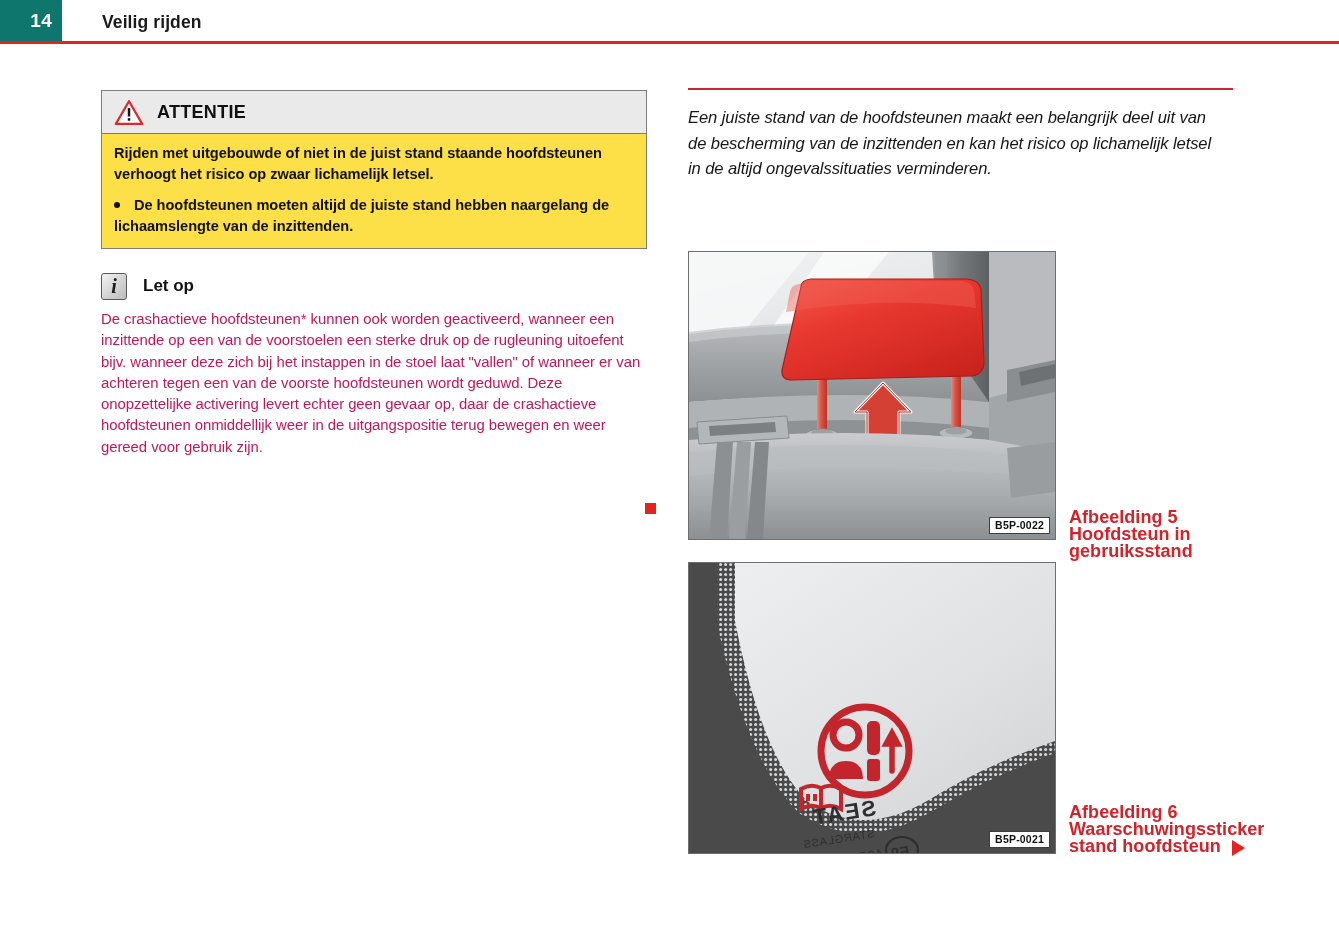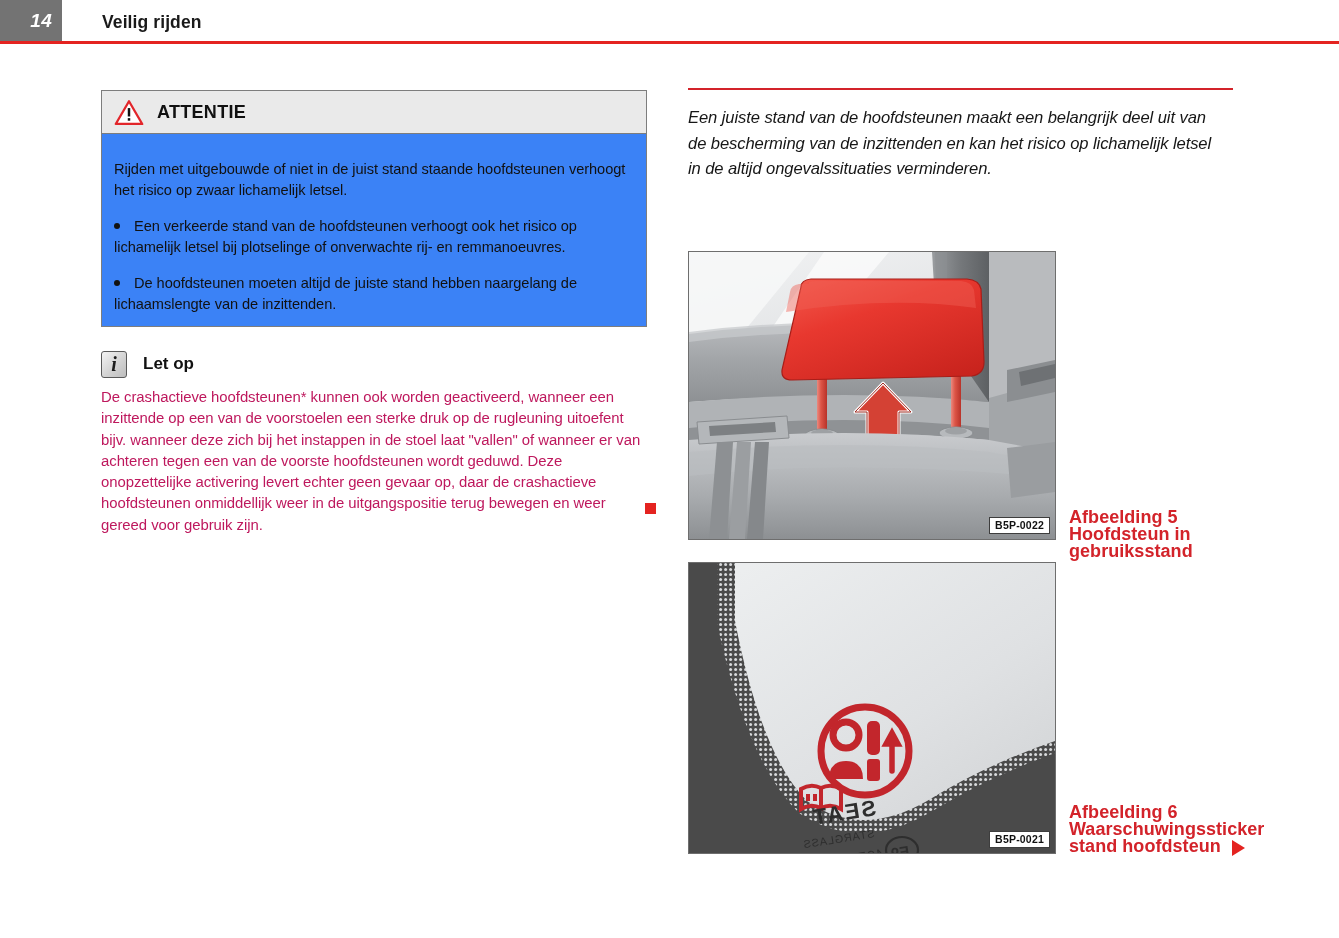--- a/index.html
+++ b/index.html
@@ -21,22 +21,21 @@
     position: absolute;
     left: 0; top: 0;
     width: 1339px;
     height: 42px;
   }
   #page-num-block {
     position: absolute;
     left: 0; top: 0;
     width: 62px;
     height: 42px;
-    background: #737373;
-    font-style: italic;
+    background: #0f766e;
   }
   #page-num {
     position: absolute;
     left: 0; top: 0;
     width: 52px;
     height: 42px;
     line-height: 42px;
     text-align: right;
     color: #ffffff;
     font-size: 19px;
@@ -75,21 +74,21 @@
   #left-col {
     position: absolute;
     left: 101px;
     top: 90px;
     width: 548px;
   }
 
   
   #attention-box {
     border: 1px solid #7d7d7d;
-    background: #3b82f6;
+    background: #fde047;
     width: 546px;
     box-sizing: border-box;
   }
   #attention-head {
     background: #eaeaea;
     border-bottom: 1px solid #7d7d7d;
     height: 42px;
     display: flex;
     align-items: center;
     padding-left: 12px;
@@ -104,24 +103,24 @@
     font-weight: bold;
     letter-spacing: 0.3px;
     margin-left: 13px;
     color: #111;
   }
   #attention-body {
     padding: 9px 14px 10px 12px;
   }
   .warn-para {
     font-size: 14.6px;
-    font-weight: normal;
+    font-weight: bold;
     line-height: 20.5px;
     color: #111;
-    margin: 16px 0 11px 0;
+    margin: 0 0 11px 0;
     letter-spacing: -0.05px;
   }
   .warn-para:last-child { margin-bottom: 2px; }
   .warn-bullet {
     position: relative;
     padding-left: 0;
     text-indent: 0;
   }
   .warn-bullet .dot {
     display: inline-block;
@@ -281,21 +280,20 @@
         <svg class="warn-icon" viewBox="0 0 34 30">
           <path d="M17 2.2 L32 28 L2 28 Z" fill="#ffffff" stroke="#e2262b" stroke-width="2.6" stroke-linejoin="round"></path>
           <rect x="15.6" y="10" width="2.8" height="9.5" fill="#111111"></rect>
           <rect x="15.6" y="21.4" width="2.8" height="2.9" fill="#111111"></rect>
         </svg>
       </span>
       <span id="attention-title">ATTENTIE</span>
     </div>
     <div id="attention-body">
       <p class="warn-para">Rijden met uitgebouwde of niet in de juist stand staande hoofdsteunen verhoogt het risico op zwaar lichamelijk letsel.</p>
-      <p class="warn-para warn-bullet"><span class="dot"></span><span>Een verkeerde stand van de hoofdsteunen verhoogt ook het risico op lichamelijk letsel bij plotselinge of onverwachte rij- en remmanoeuvres.</span></p>
       <p class="warn-para warn-bullet"><span class="dot"></span><span>De hoofdsteunen moeten altijd de juiste stand hebben naargelang de lichaamslengte van de inzittenden.</span></p>
     </div>
   </div>
 
   <div id="note-block">
     <div id="note-head">
       <span id="note-icon">
           <span>i</span>
         </span>
       <span id="note-title">Let op</span>

